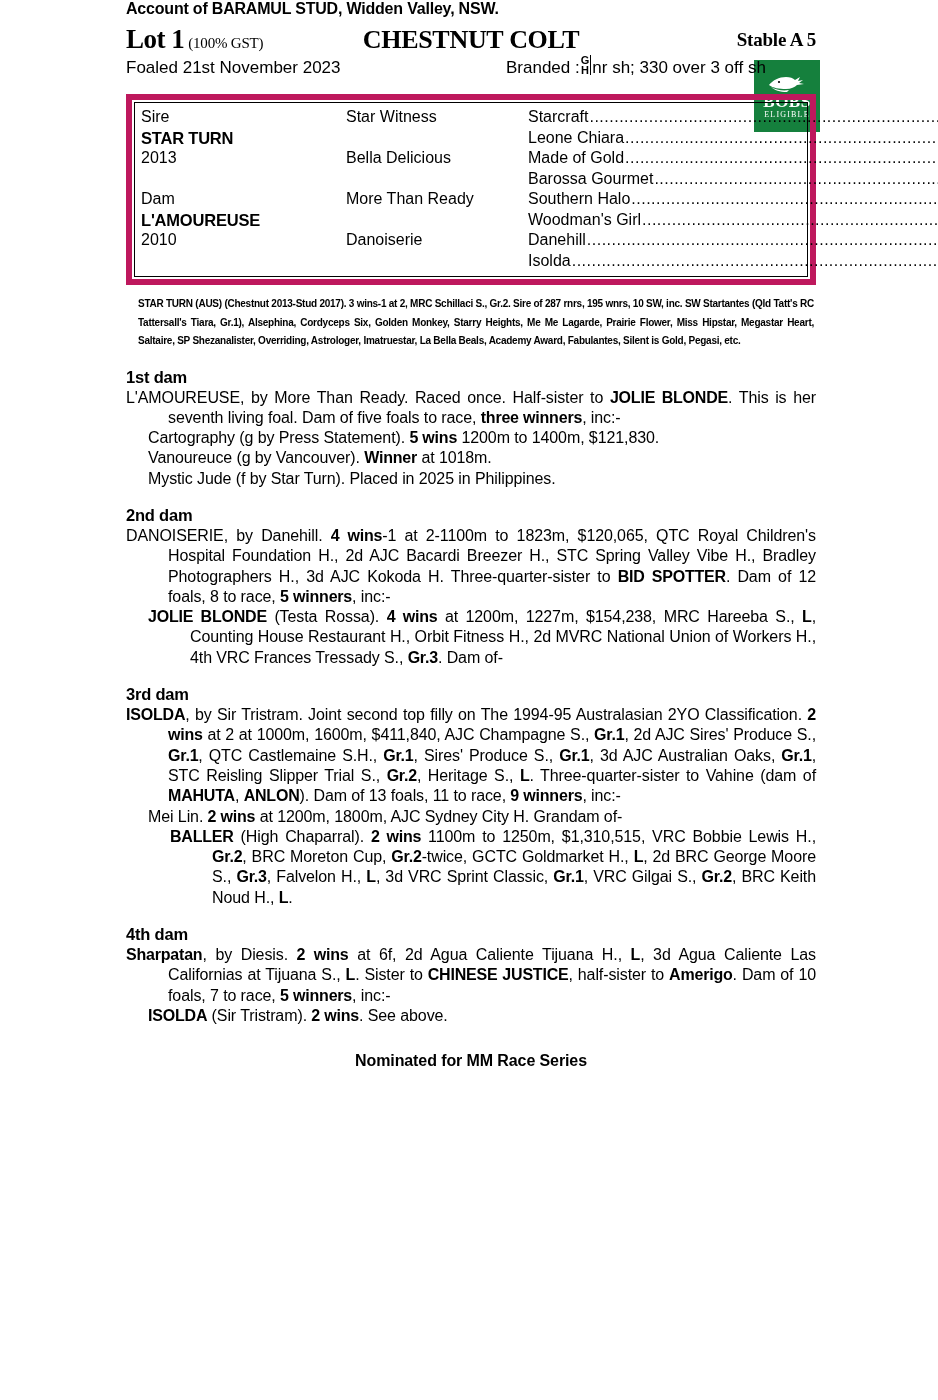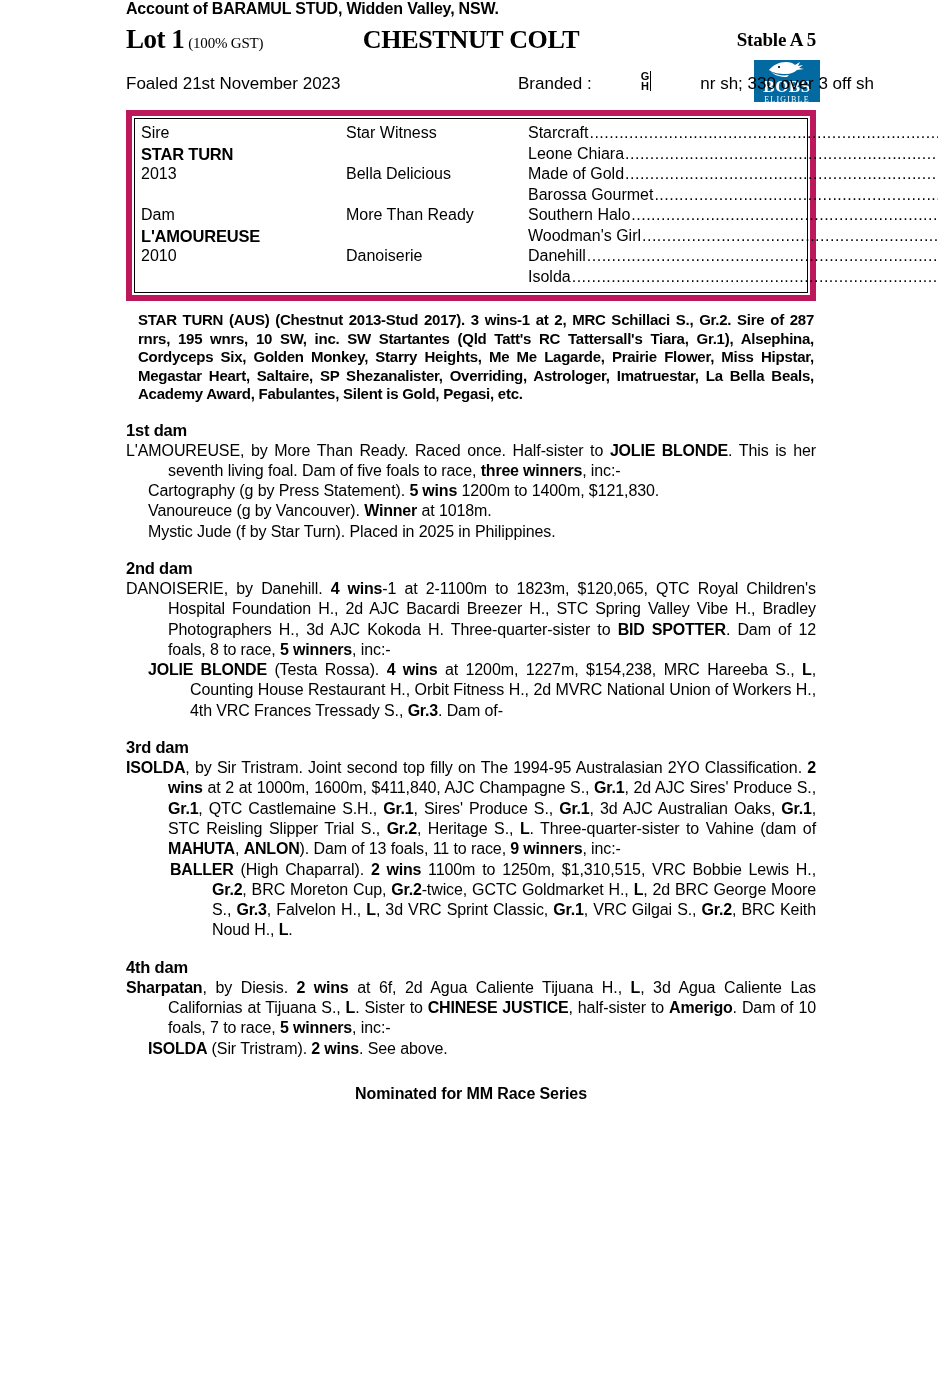--- a/index.html
+++ b/index.html
@@ -21,22 +21,22 @@
     width: 938px;
     height: 1400px;
   }
 
   
   .bobs-logo {
     position: absolute;
     left: 754px;
     top: 60px;
     width: 66px;
-    height: 42px;
-    background: #0369a1;
+    height: 72px;
+    background: #15803d;
     display: flex;
     flex-direction: column;
     align-items: center;
     justify-content: center;
   }
   .bobs-horse { width: 40px; height: 18px; display:block; }
   .bobs-word {
     color: #ffffff;
     font-family: "Liberation Serif", serif;
     font-weight: bold;
@@ -99,31 +99,30 @@
     position: absolute;
     right: 0; top: 5px;
     font-size: 19px;
     font-weight: bold;
     letter-spacing: -0.2px;
     white-space: nowrap;
   }
   .foal-row {
     position: relative;
     height: 28px;
-    margin-top: 16px;
+    margin-top: 0;
     font-size: 17px;
   }
   .foaled { position: absolute; left: 0; top: 0; white-space: nowrap; }
   .branded {
     position: absolute;
-    left: 392px; top: 0;
+    left: 380px; top: 0;
     white-space: nowrap;
     display: flex;
     align-items: flex-start;
-    gap: 48px;
   }
   .brand-stack {
     display: inline-flex;
     flex-direction: column;
     align-items: center;
     font-family: "Liberation Sans", sans-serif;
     font-weight: bold;
     font-size: 11px;
     line-height: 10px;
     position: relative;
@@ -160,21 +159,21 @@
     letter-spacing: 0.5px;
     margin: 0 1px;
     white-space: nowrap;
   }
 
   
   .sire-summary {
     margin-top: 10px;
     margin-left: 12px;
     margin-right: 2px;
-    font-size: 15px;
+    font-size: 10px;
     font-weight: bold;
     line-height: 18.5px;
     text-align: justify;
     letter-spacing: -0.25px;
   }
 
   
   .dam-section { margin-top: 17px; }
   .dam-head {
     font-size: 16.5px;
@@ -324,20 +323,21 @@
           <p class="para lvl1">Mystic Jude (f by Star Turn). Placed in 2025 in Philippines.</p>
         </div>
         <div class="dam-section">
           <div class="dam-head">2nd dam</div>
           <p class="para lvl0">DANOISERIE, by Danehill. <b>4 wins</b>-1 at 2-1100m to 1823m, $120,065, QTC Royal Children's Hospital Foundation H., 2d AJC Bacardi Breezer H., STC Spring Valley Vibe H., Bradley Photographers H., 3d AJC Kokoda H. Three-quarter-sister to <b>BID SPOTTER</b>. Dam of 12 foals, 8 to race, <b>5 winners</b>, inc:-</p>
           <p class="para lvl1"><b>JOLIE BLONDE</b> (Testa Rossa). <b>4 wins</b> at 1200m, 1227m, $154,238, MRC Hareeba S., <b>L</b>, Counting House Restaurant H., Orbit Fitness H., 2d MVRC National Union of Workers H., 4th VRC Frances Tressady S., <b>Gr.3</b>. Dam of-</p>
         </div>
         <div class="dam-section">
           <div class="dam-head">3rd dam</div>
           <p class="para lvl0"><b>ISOLDA</b>, by Sir Tristram. Joint second top filly on The 1994-95 Australasian 2YO Classification. <b>2 wins</b> at 2 at 1000m, 1600m, $411,840, AJC Champagne S., <b>Gr.1</b>, 2d AJC Sires' Produce S., <b>Gr.1</b>, QTC Castlemaine S.H., <b>Gr.1</b>, Sires' Produce S., <b>Gr.1</b>, 3d AJC Australian Oaks, <b>Gr.1</b>, STC Reisling Slipper Trial S., <b>Gr.2</b>, Heritage S., <b>L</b>. Three-quarter-sister to Vahine (dam of <b>MAHUTA</b>, <b>ANLON</b>). Dam of 13 foals, 11 to race, <b>9 winners</b>, inc:-</p>
+          <p class="para lvl1">Mei Lin. <b>2 wins</b> at 1200m, 1800m, AJC Sydney City H. Grandam of-</p>
           <p class="para lvl2"><b>BALLER</b> (High Chaparral). <b>2 wins</b> 1100m to 1250m, $1,310,515, VRC Bobbie Lewis H., <b>Gr.2</b>, BRC Moreton Cup, <b>Gr.2</b>-twice, GCTC Goldmarket H., <b>L</b>, 2d BRC George Moore S., <b>Gr.3</b>, Falvelon H., <b>L</b>, 3d VRC Sprint Classic, <b>Gr.1</b>, VRC Gilgai S., <b>Gr.2</b>, BRC Keith Noud H., <b>L</b>.</p>
         </div>
         <div class="dam-section">
           <div class="dam-head">4th dam</div>
           <p class="para lvl0"><b>Sharpatan</b>, by Diesis. <b>2 wins</b> at 6f, 2d Agua Caliente Tijuana H., <b>L</b>, 3d Agua Caliente Las Californias at Tijuana S., <b>L</b>. Sister to <b>CHINESE JUSTICE</b>, half-sister to <b>Amerigo</b>. Dam of 10 foals, 7 to race, <b>5 winners</b>, inc:-</p>
           <p class="para lvl1"><b>ISOLDA</b> (Sir Tristram). <b>2 wins</b>. See above.</p>
         </div>
       </div>
 
     <div class="footer">Nominated for MM Race Series</div>

